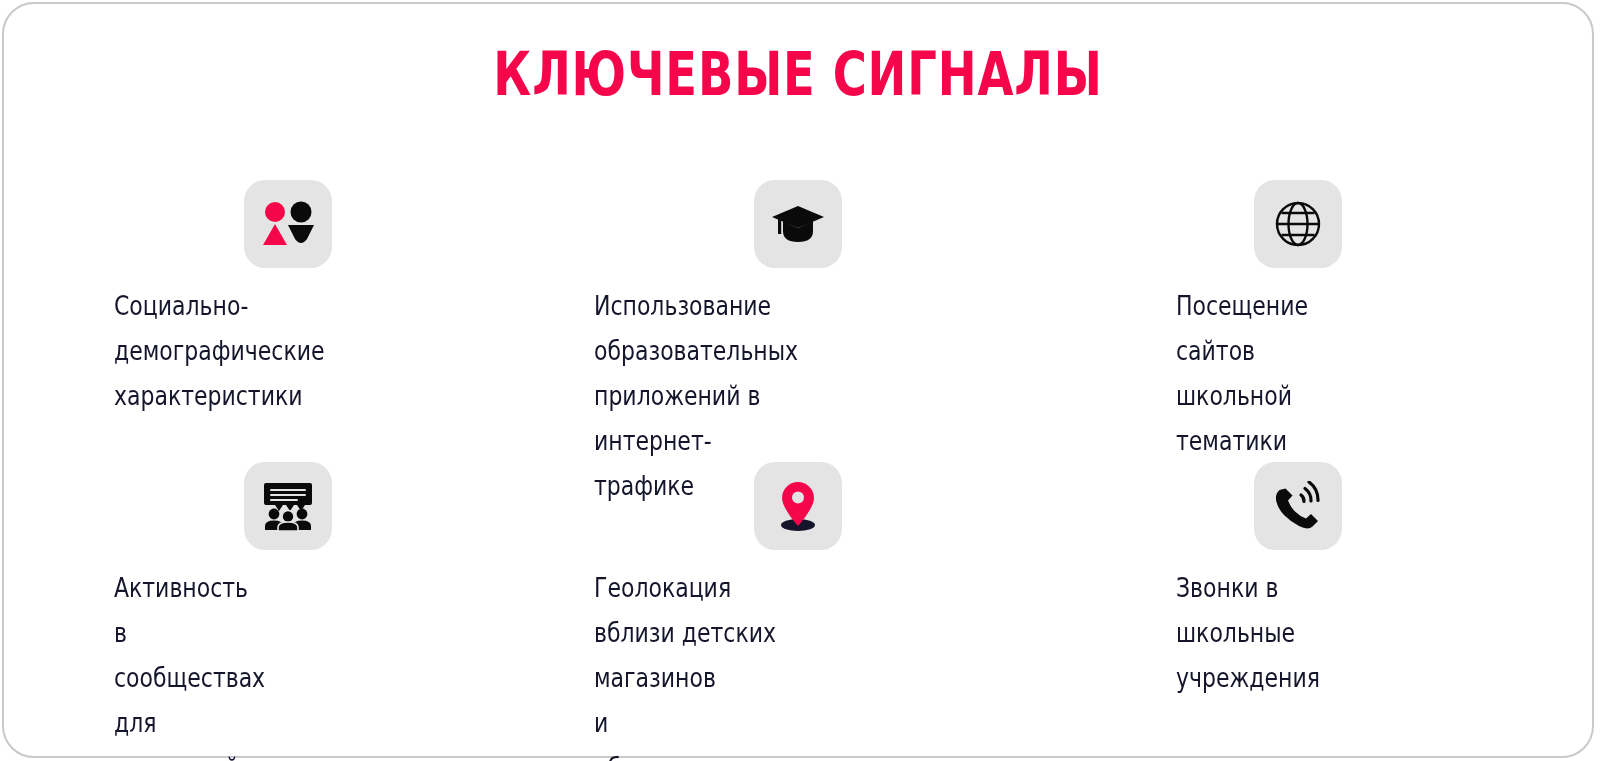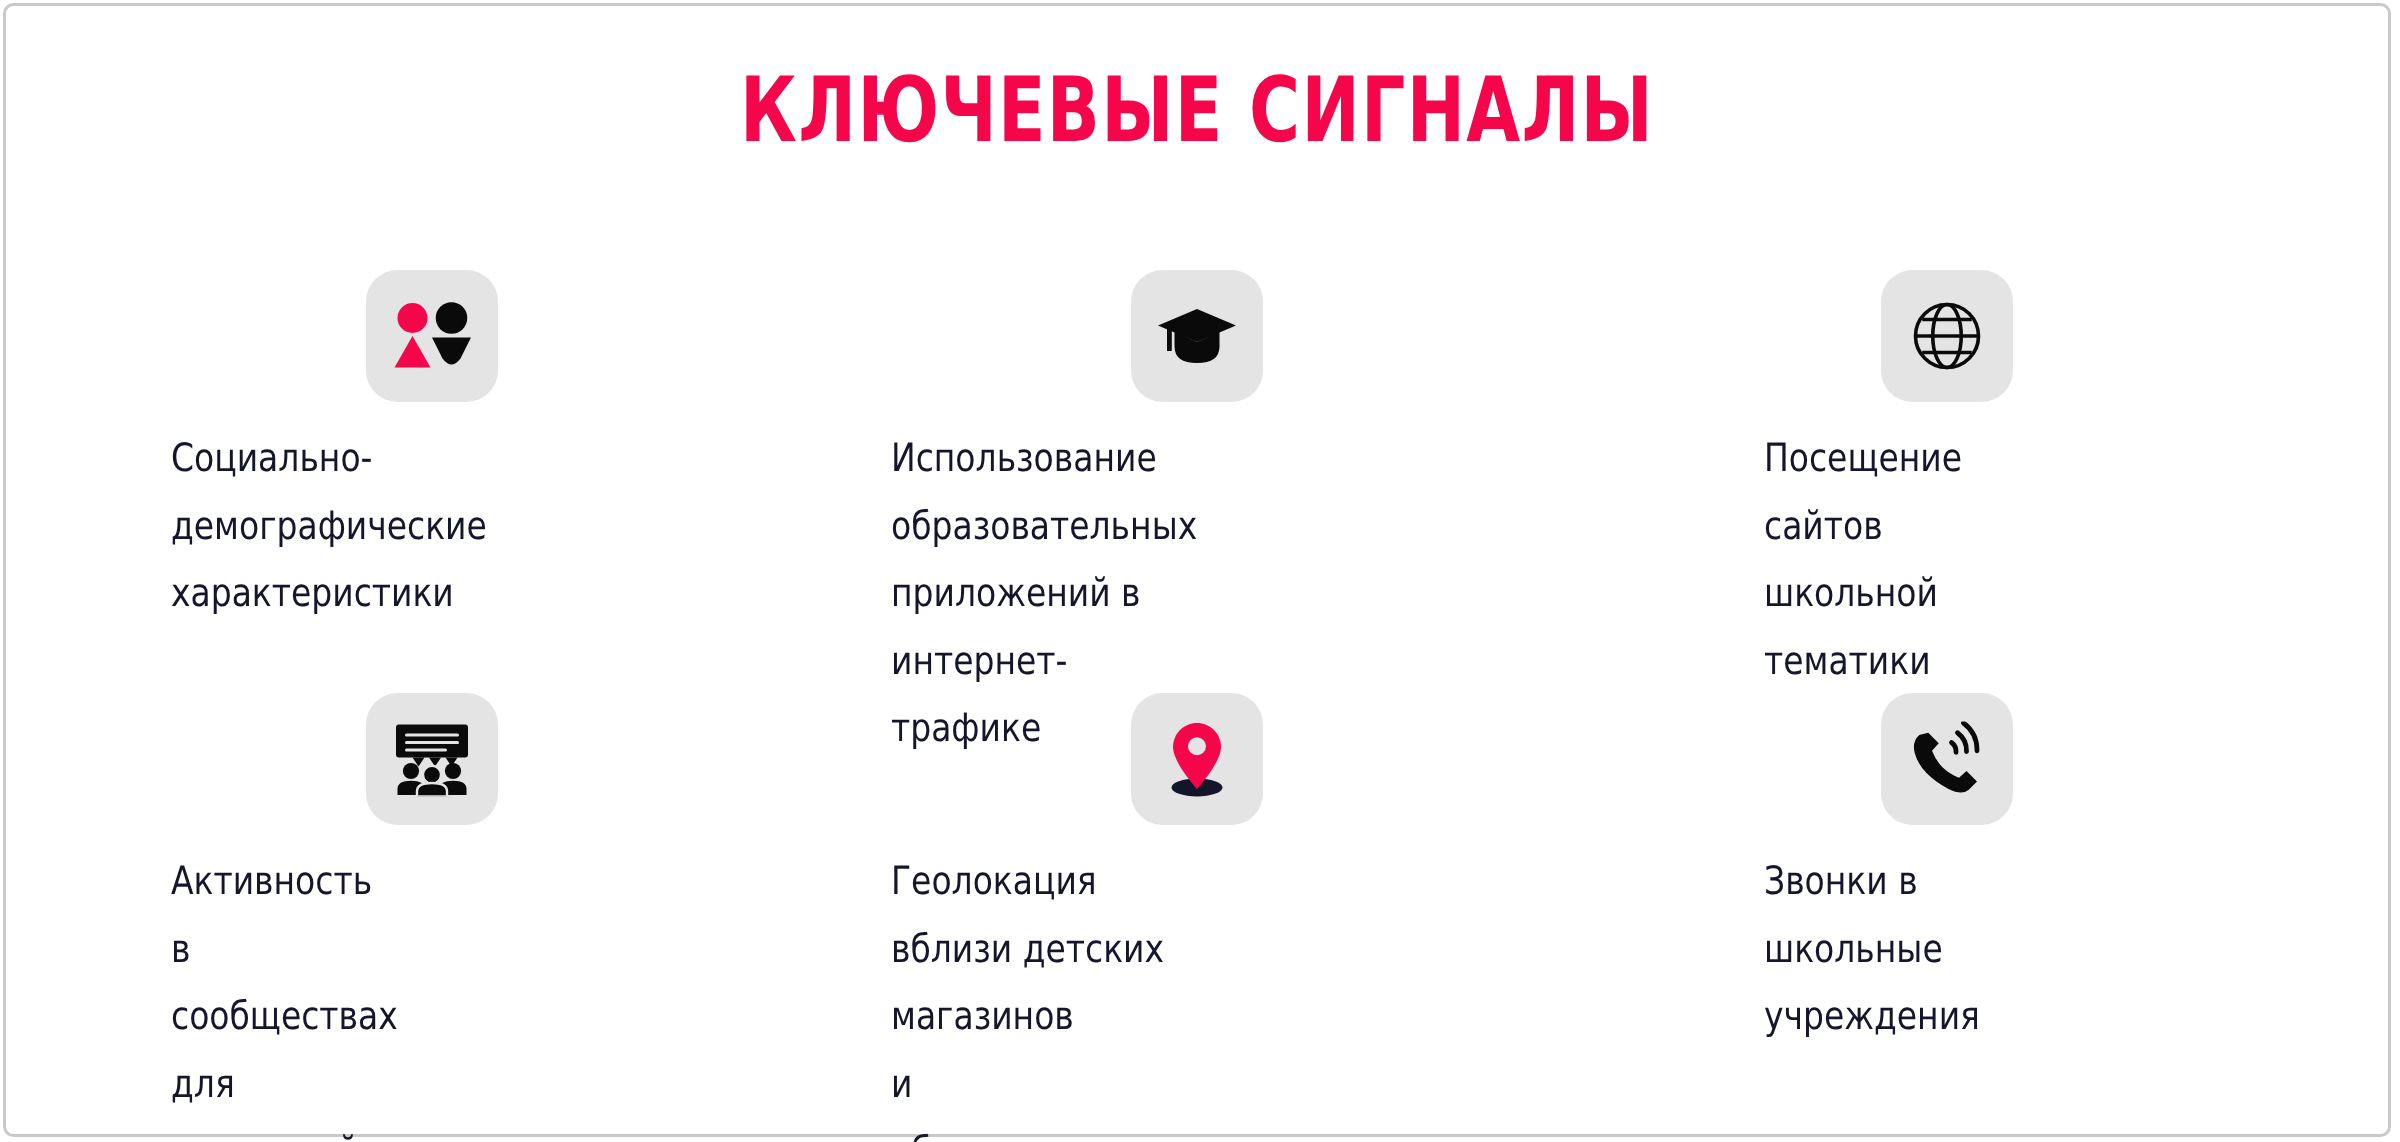--- a/index.html
+++ b/index.html
@@ -16,21 +16,21 @@
 
   #card {
     position: absolute;
     left: 2px;
     top: 2px;
     width: 1592px;
     height: 756px;
     box-sizing: border-box;
     background: #ffffff;
     border: 2px solid #c9c9c9;
-    border-radius: 7px;
+    border-radius: 32px;
   }
 
   #title {
     position: absolute;
     left: 0;
     top: 38px;
     width: 100%;
     text-align: center;
     color: #f5064b;
     font-family: "DejaVu Sans Condensed", "Liberation Sans Narrow", "Liberation Sans", sans-serif;

